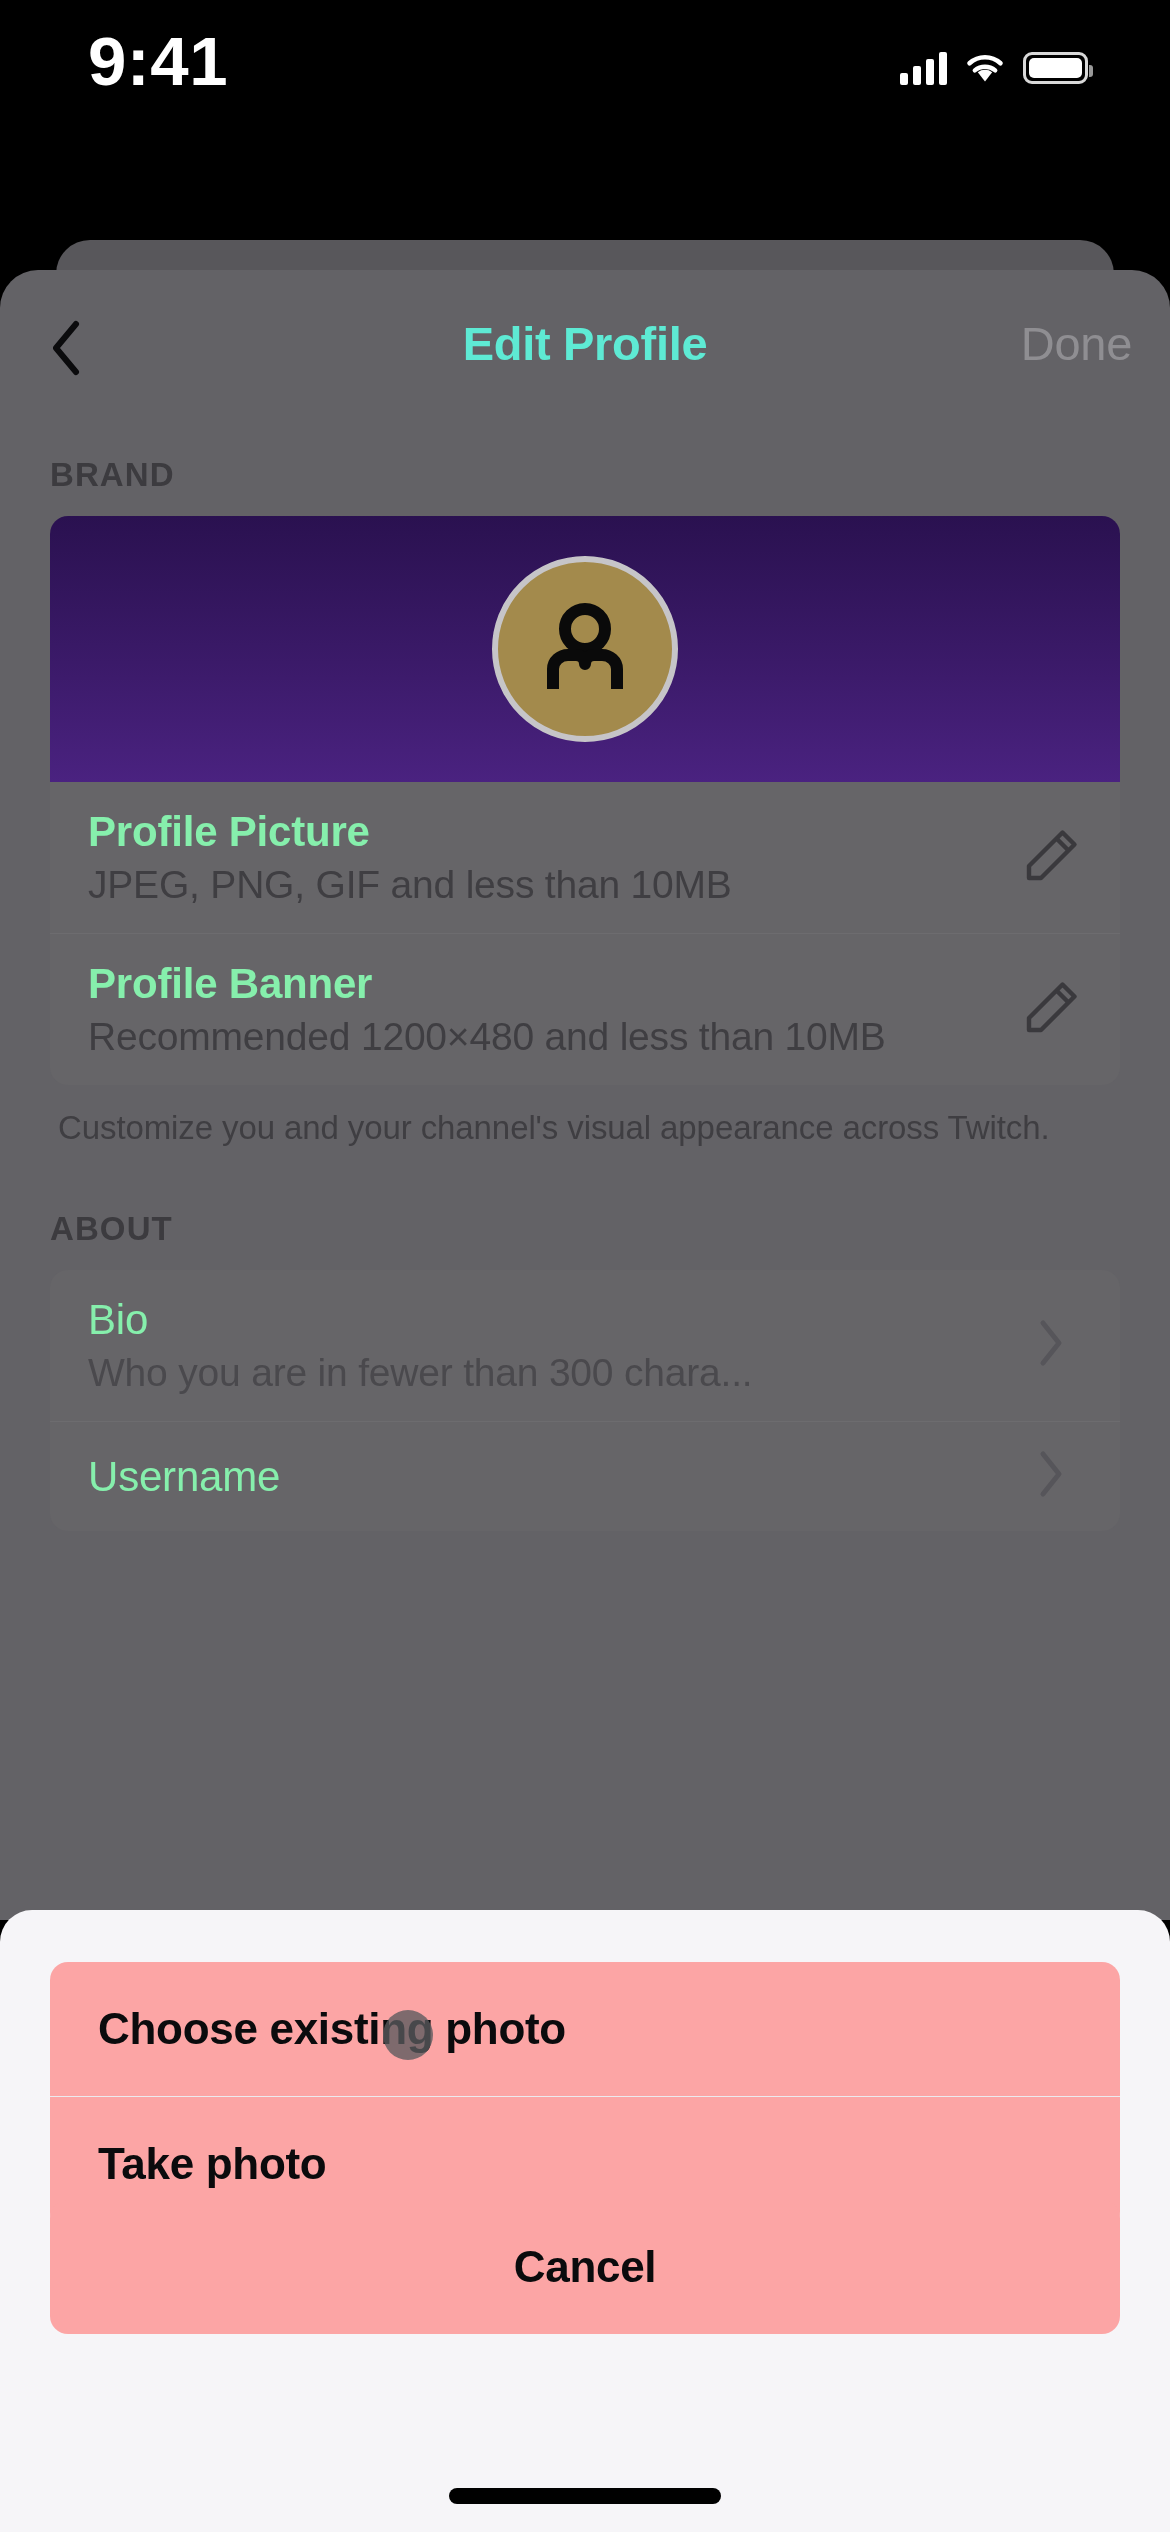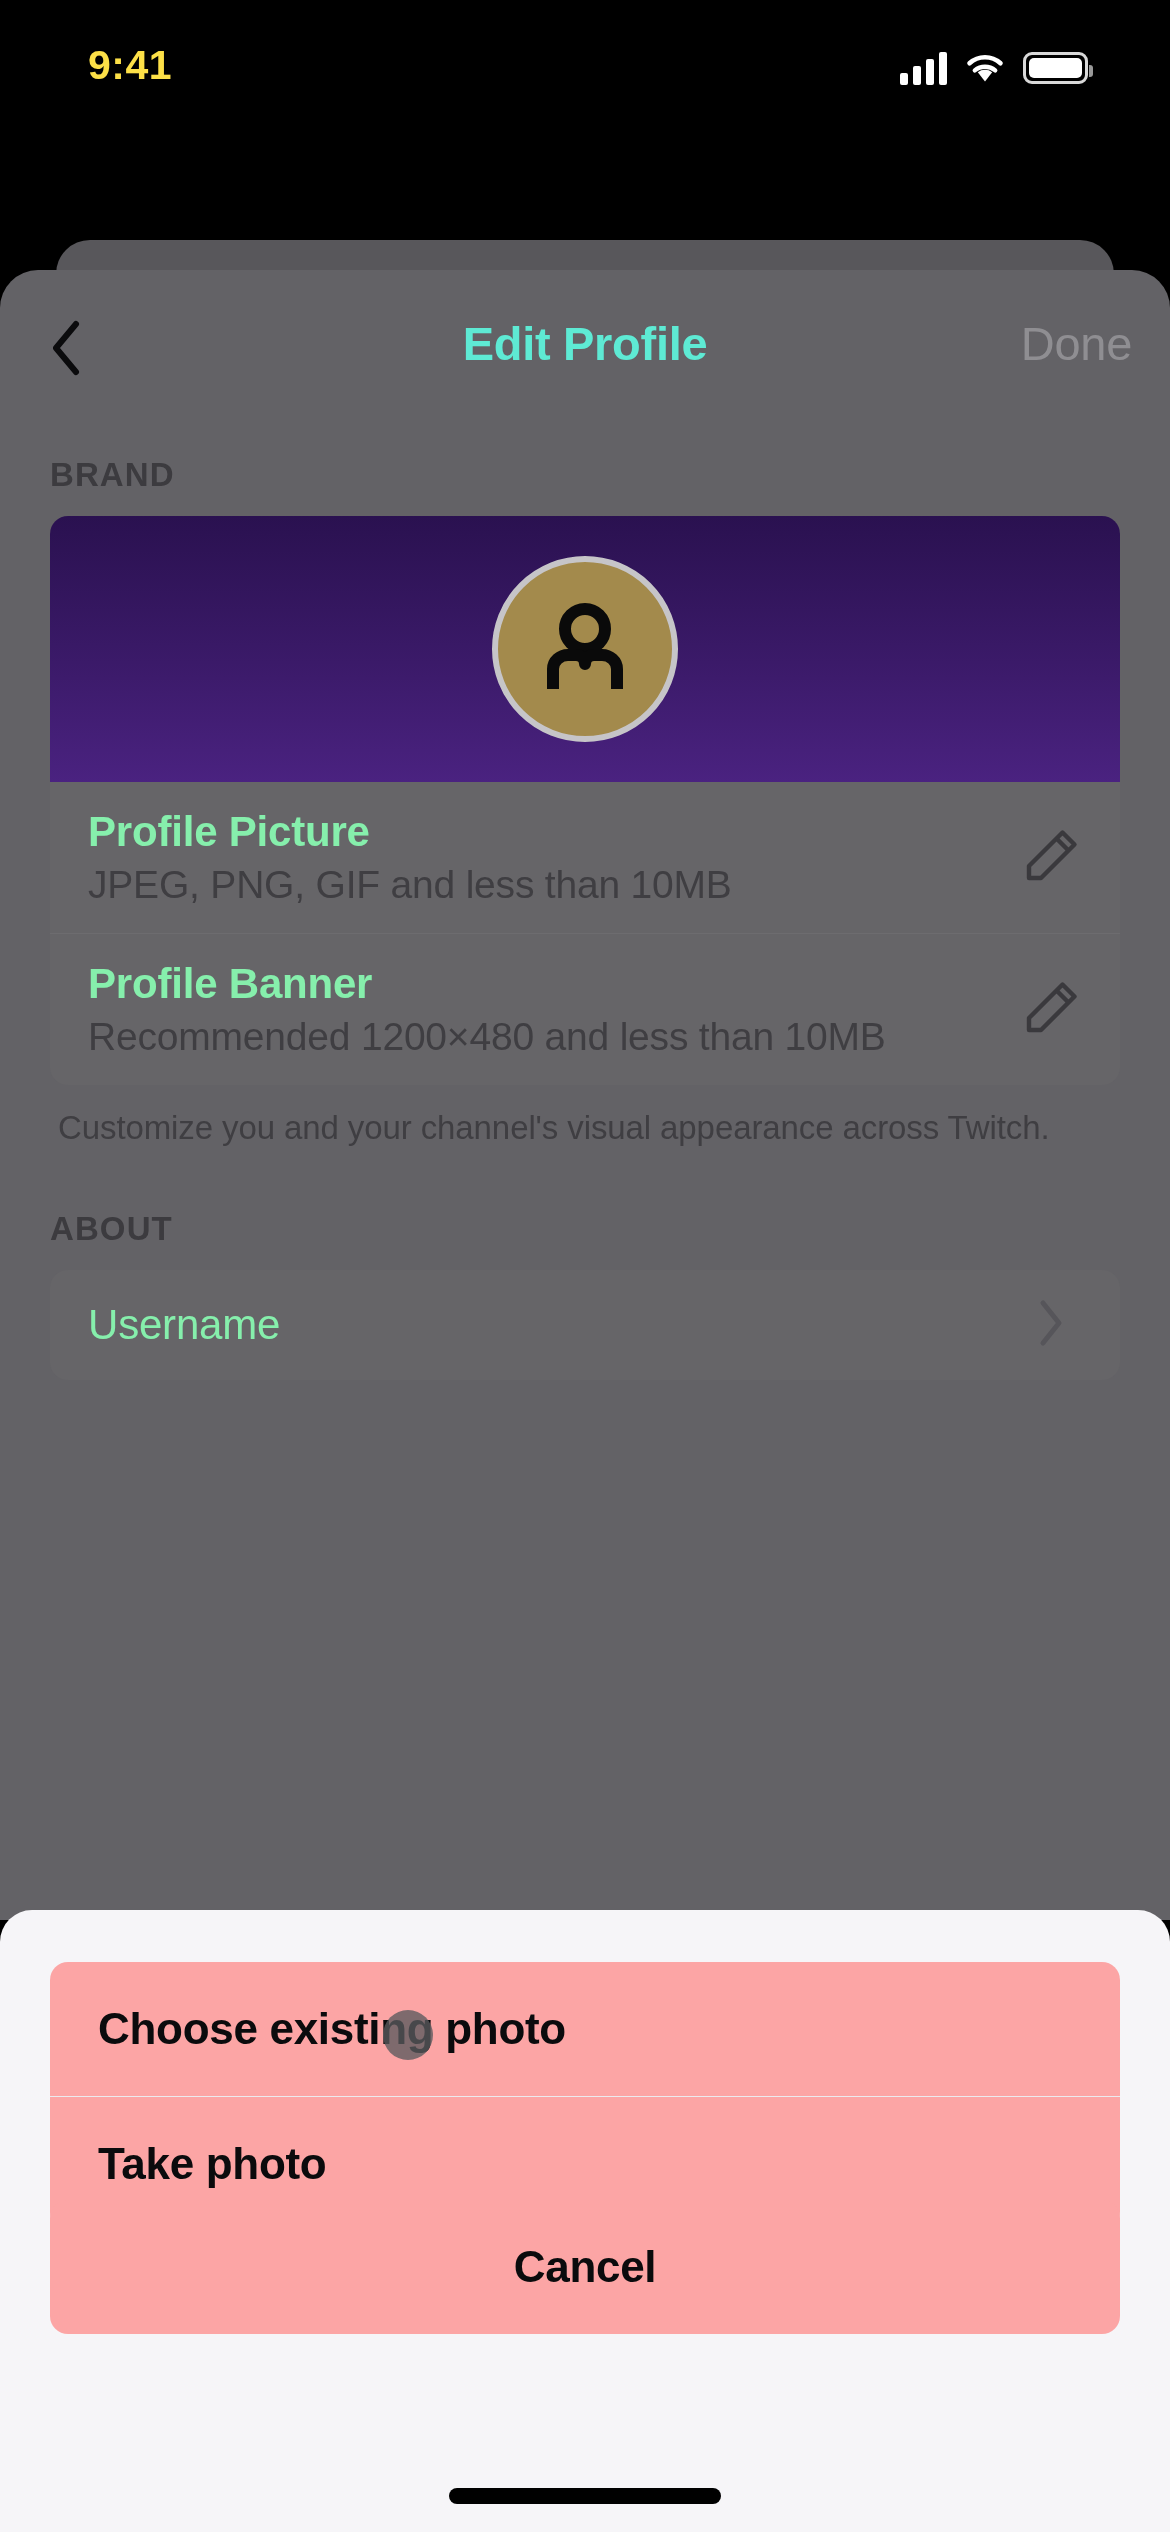--- a/index.html
+++ b/index.html
@@ -11,22 +11,22 @@
   }
 
   #screen { position:relative; width:1170px; height:2532px; background:#000; overflow:hidden; }
 
   
   .statusbar {
     position:absolute; top:0; left:0; width:1170px; height:140px;
     z-index:60; pointer-events:none;
   }
   .sb-time {
-    position:absolute; left:88px; top:42px;
-    color:#fde047; font-size:41px; font-weight:600; letter-spacing:0.5px;
+    position:absolute; left:88px; top:22px;
+    color:#ffffff; font-size:69px; font-weight:600; letter-spacing:0.5px;
   }
   .sb-right {
     position:absolute; right:82px; top:46px;
     display:flex; align-items:center; gap:17px; height:44px;
   }
   .sig { display:flex; align-items:flex-end; gap:5px; height:34px; }
   .sig i { display:block; width:8px; background:#fff; border-radius:2px; }
   .sig i:nth-child(1){height:12px;} .sig i:nth-child(2){height:19px;}
   .sig i:nth-child(3){height:26px;} .sig i:nth-child(4){height:33px;}
   .wifi { position:relative; width:42px; height:32px; }
@@ -230,20 +230,33 @@
       </div>
 
     </div>
 
     <div class="sec-footer">Customize you and your channel's visual appearance across Twitch.</div>
 
     <div class="sec-header" style="padding-top:60px;">ABOUT</div>
 
     <div class="card">
 
+      <div class="row">
+        <div class="row-text">
+          <div class="row-title light">Bio</div>
+          <div class="row-sub muted">Who you are in fewer than 300 chara...</div>
+        </div>
+        <div class="row-accessory">
+          <span>
+            <svg width="26" height="48" viewBox="0 0 26 48">
+              <path d="M5 4l16 20L5 44" stroke="#56555a" stroke-width="5" fill="none" stroke-linecap="round" stroke-linejoin="round"></path>
+            </svg>
+          </span>
+        </div>
+      </div>
 
       <div class="row">
         <div class="row-text">
           <div class="row-title light">Username</div>
         </div>
         <div class="row-accessory">
           <span>
             <svg width="26" height="48" viewBox="0 0 26 48">
               <path d="M5 4l16 20L5 44" stroke="#56555a" stroke-width="5" fill="none" stroke-linecap="round" stroke-linejoin="round"></path>
             </svg>

